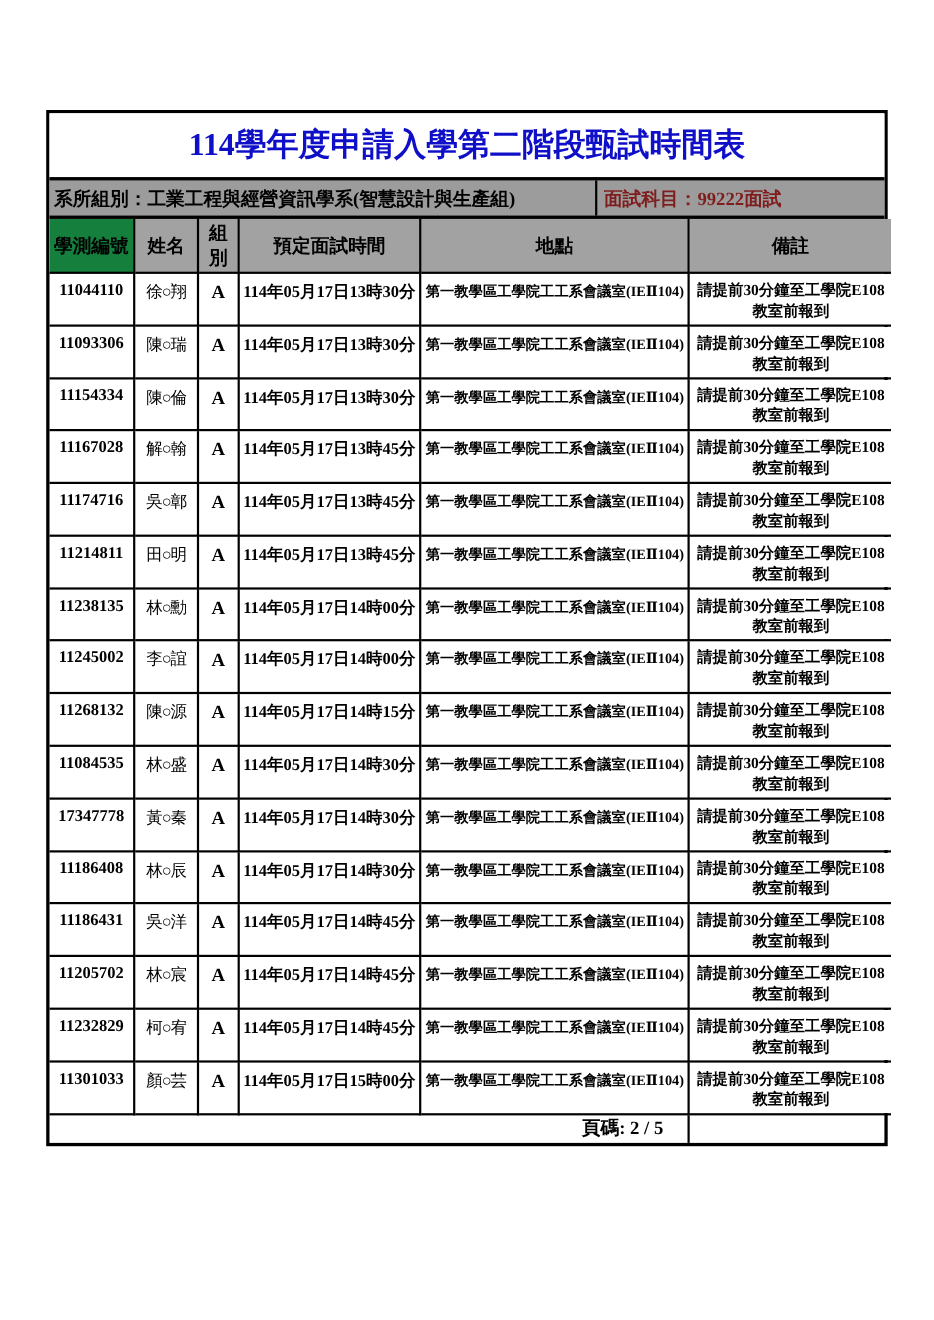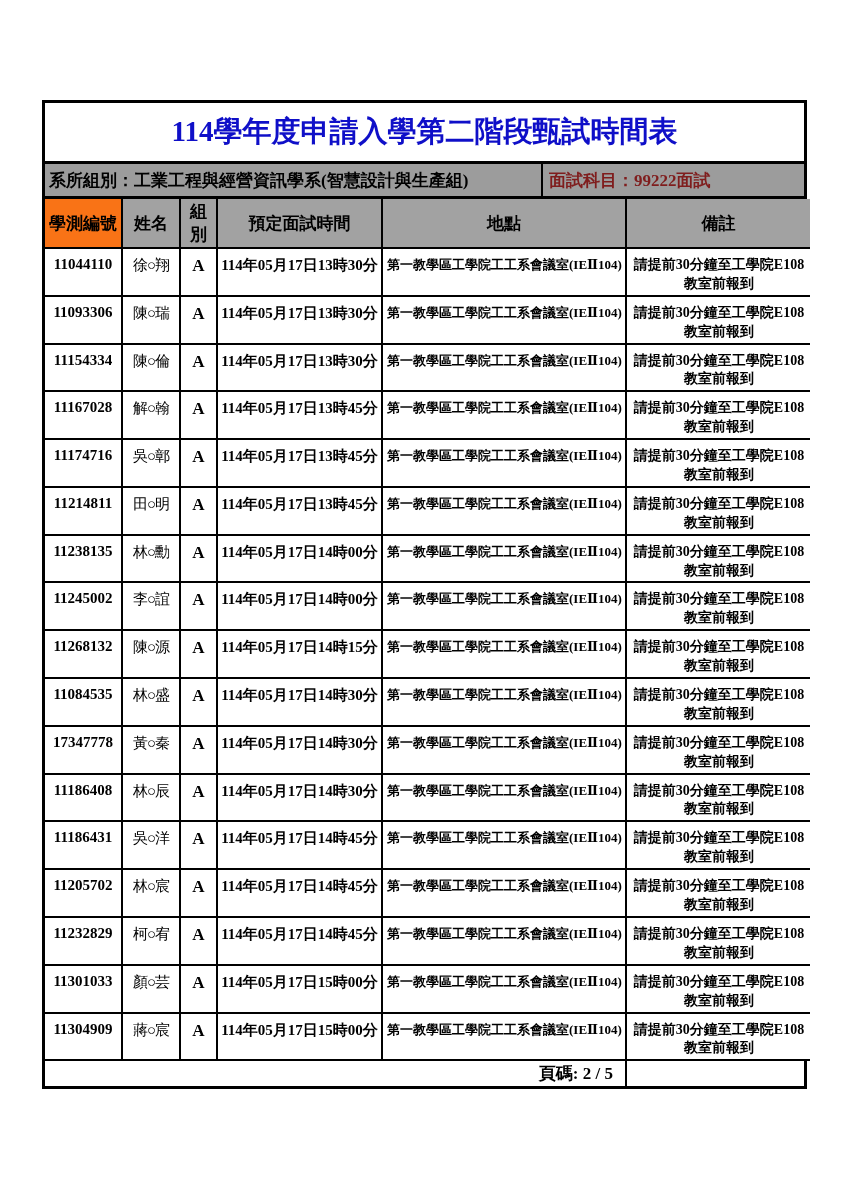--- a/index.html
+++ b/index.html
@@ -139,21 +139,21 @@
     font-weight: bold;
     line-height: 1.35;
   }
   tr.footer-row td {
     height: 26px;
     vertical-align: middle;
     padding-top: 0;
   }
   td.footer-left {
     text-align: right;
-    padding-right: 12px;
+    padding-right: 22px;
     font-size: 17px;
     font-weight: bold;
   }
 </style>
 </head>
 <body>
 
 <div class="page">
   <div class="sheet">
 
@@ -170,21 +170,21 @@
       <colgroup>
         <col style="width:77px">
         <col style="width:58px">
         <col style="width:37px">
         <col style="width:165px">
         <col style="width:244px">
         <col style="width:184px">
       </colgroup>
       <thead>
         <tr>
-          <th style="background: #f97316;">學測編號</th>
+          <th style="background: #15803d;">學測編號</th>
           <th style="background: rgb(162, 162, 162);">姓名</th>
           <th style="background: rgb(162, 162, 162);">組別</th>
           <th style="background: rgb(162, 162, 162);">預定面試時間</th>
           <th style="background: rgb(162, 162, 162);">地點</th>
           <th style="background: rgb(162, 162, 162);">備註</th>
         </tr>
       </thead>
       <tbody>
   <tr>
     <td class="cell-id">11044110</td>
@@ -324,28 +324,20 @@
 
   <tr>
     <td class="cell-id">11301033</td>
     <td class="cell-name">顏○芸</td>
     <td class="cell-group">A</td>
     <td class="cell-time">114年05月17日15時00分</td>
     <td class="cell-location">第一教學區工學院工工系會議室(IEⅡ104)</td>
     <td class="cell-note">請提前30分鐘至工學院E108教室前報到</td>
   </tr>
 
-  <tr>
-    <td class="cell-id">11304909</td>
-    <td class="cell-name">蔣○宸</td>
-    <td class="cell-group">A</td>
-    <td class="cell-time">114年05月17日15時00分</td>
-    <td class="cell-location">第一教學區工學院工工系會議室(IEⅡ104)</td>
-    <td class="cell-note">請提前30分鐘至工學院E108教室前報到</td>
-  </tr>
 </tbody>
       <tfoot>
         <tr class="footer-row">
           <td class="footer-left" colspan="5">頁碼: 2 / 5</td>
           <td class="footer-right"></td>
         </tr>
       </tfoot>
     </table>
 
   </div>

